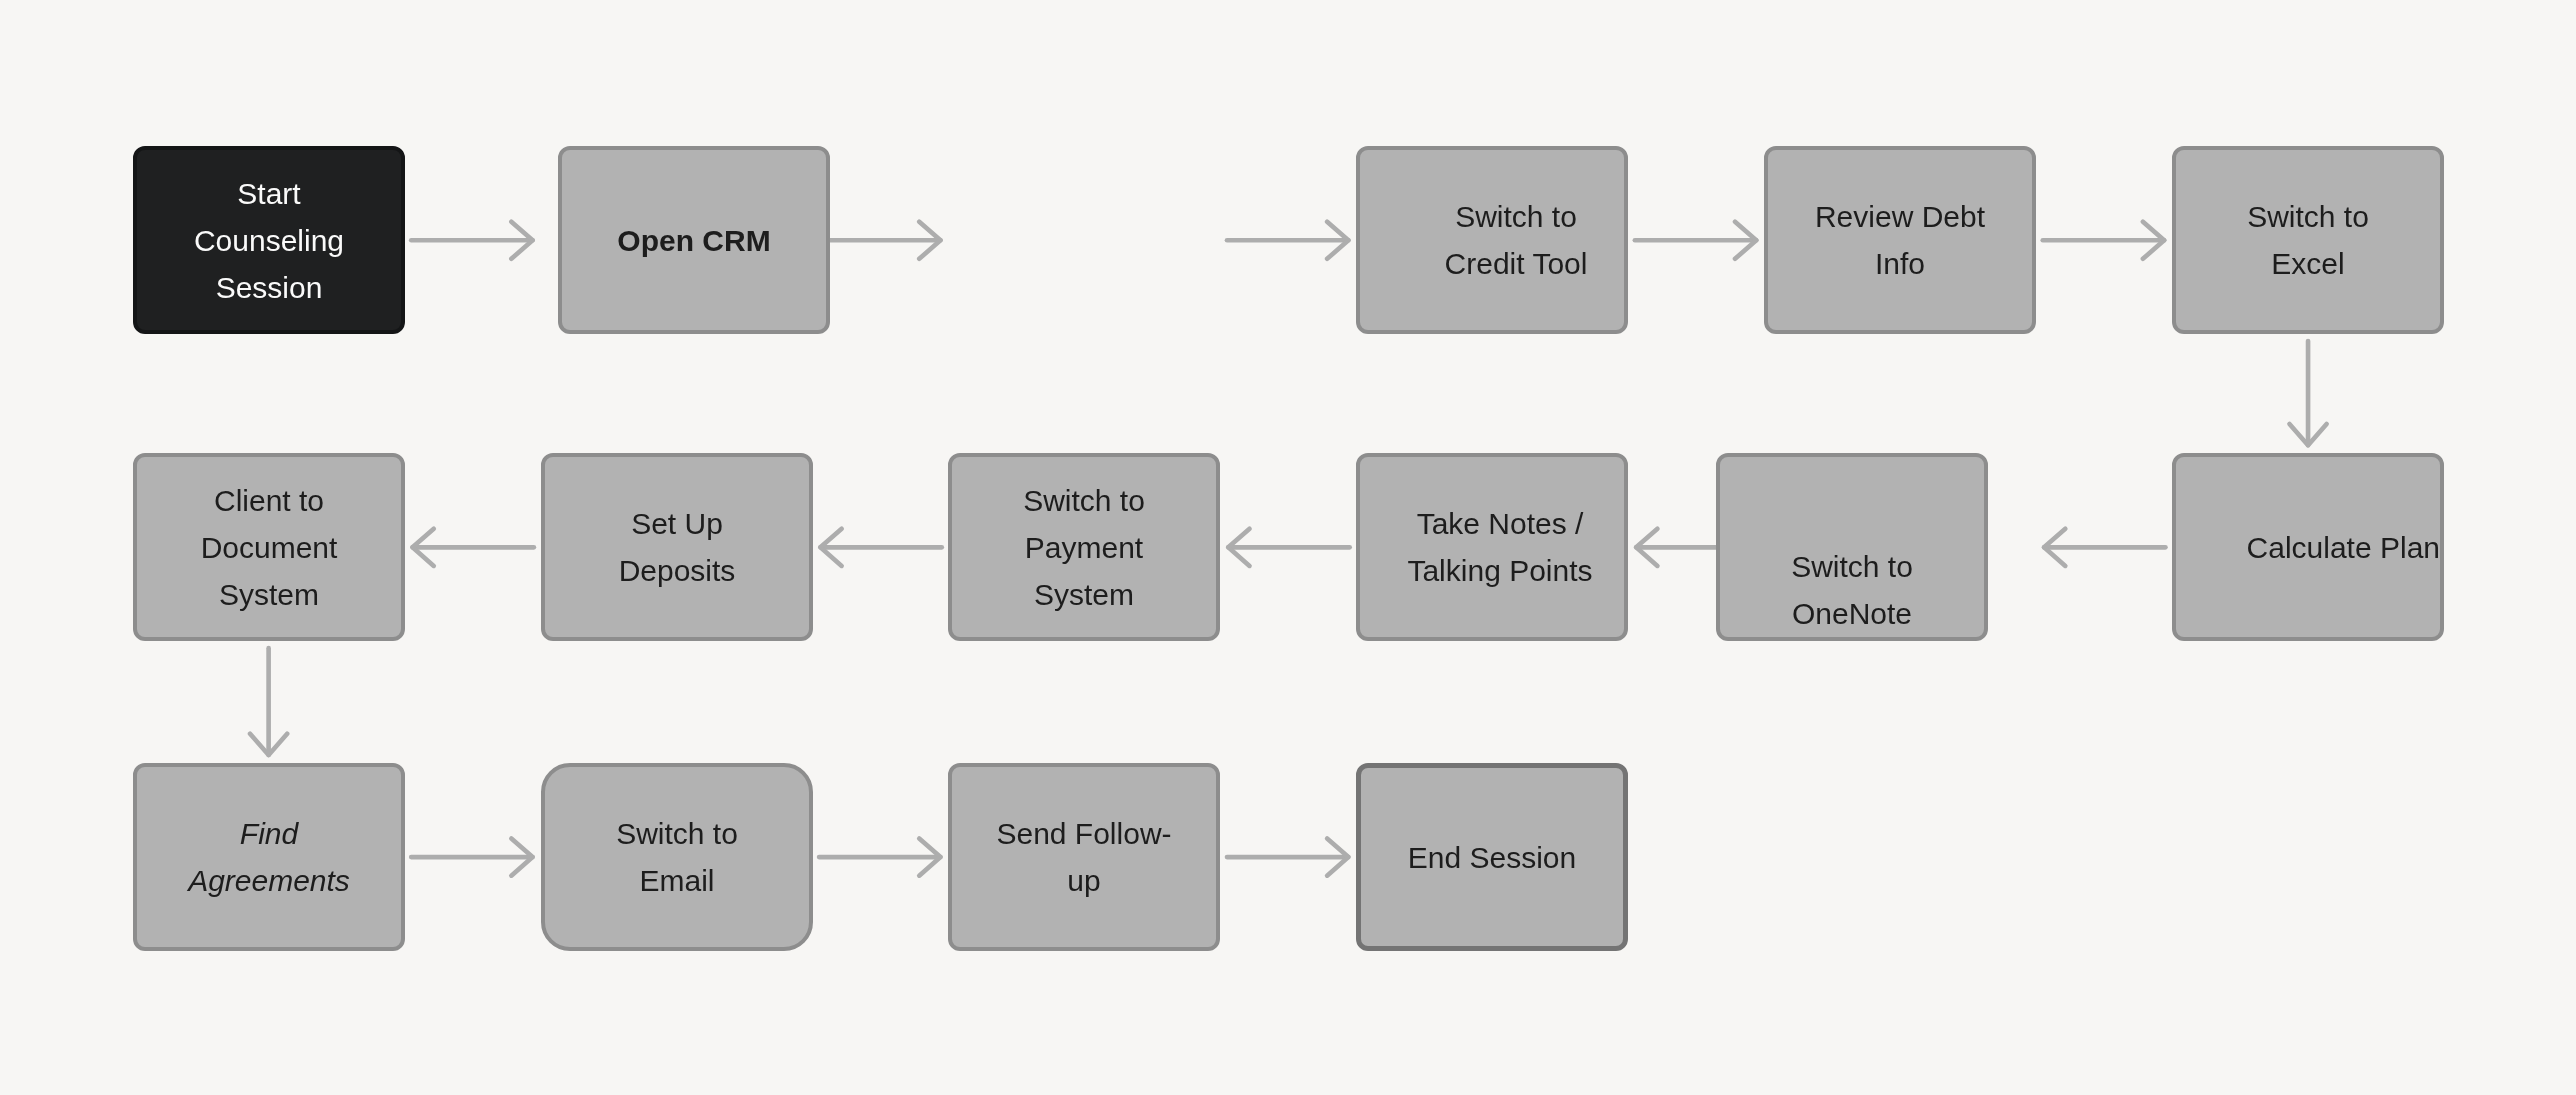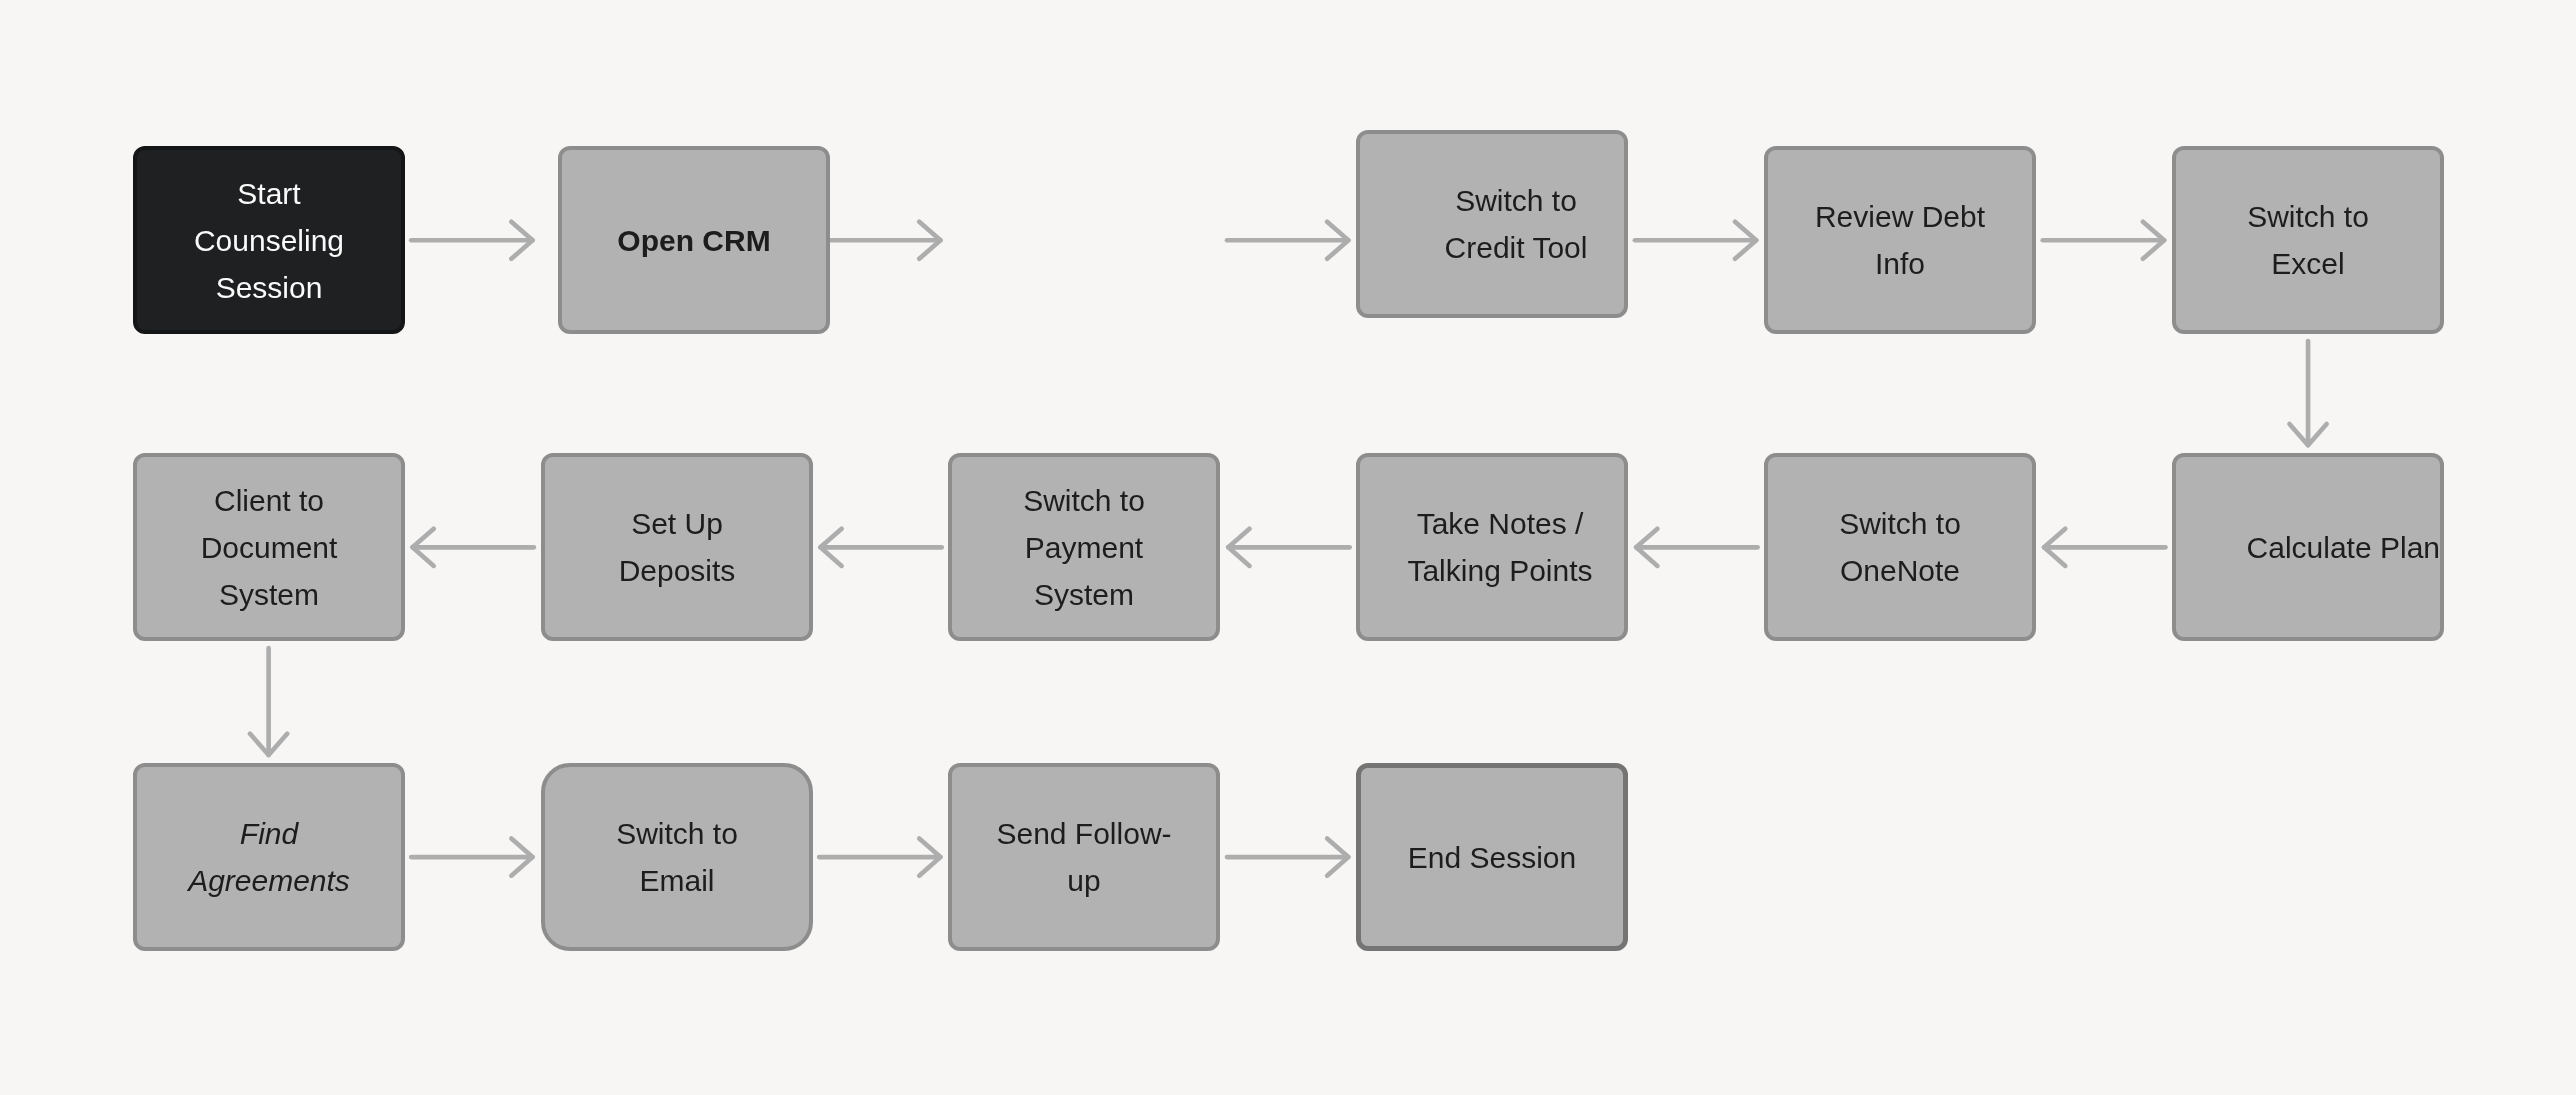--- a/index.html
+++ b/index.html
@@ -128,33 +128,33 @@
         <path d="M 1850 1292 L 2033 1292"></path>
         <path d="M 2001 1264 L 2033 1292 L 2001 1320"></path>
       </g>
     </svg>
 <div class="node start" style="left: 133px; top: 146px;">
       <span class="label">Start Counseling Session</span>
     </div>
     <div class="node step" style="left: 558px; top: 146px; font-weight: bold;">
       <span class="label">Open CRM</span>
     </div>
-    <div class="node step" style="left: 1356px; top: 130px; padding-left: 48px;">
+    <div class="node step" style="left: 1356px; top: 146px; padding-left: 48px;">
       <span class="label">Switch to Credit Tool</span>
     </div>
     <div class="node step" style="left: 1764px; top: 146px;">
       <span class="label">Review Debt Info</span>
     </div>
     <div class="node step" style="left: 2172px; top: 146px;">
       <span class="label">Switch to Excel</span>
     </div>
     <div class="node step" style="left: 2172px; top: 453px; justify-content: flex-end;">
       <span class="label">Calculate Plan</span>
     </div>
-    <div class="node step" style="left: 1764px; top: 453px;">
+    <div class="node step" style="left: 1716px; top: 453px; align-items: flex-end;">
       <span class="label">Switch to OneNote</span>
     </div>
     <div class="node step" style="left: 1356px; top: 453px; padding-left: 16px;">
       <span class="label">Take Notes / Talking Points</span>
     </div>
     <div class="node step" style="left: 948px; top: 453px;">
       <span class="label">Switch to Payment System</span>
     </div>
     <div class="node step" style="left: 541px; top: 453px;">
       <span class="label">Set Up Deposits</span>

